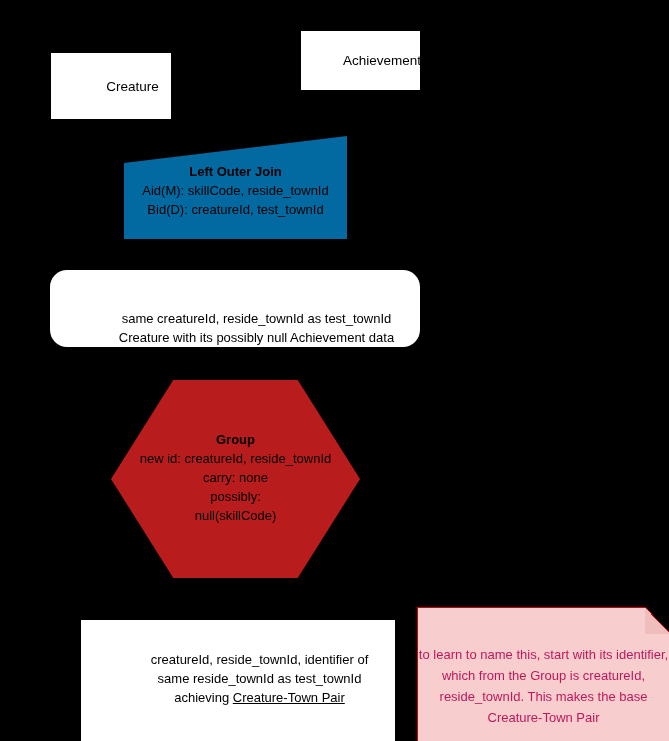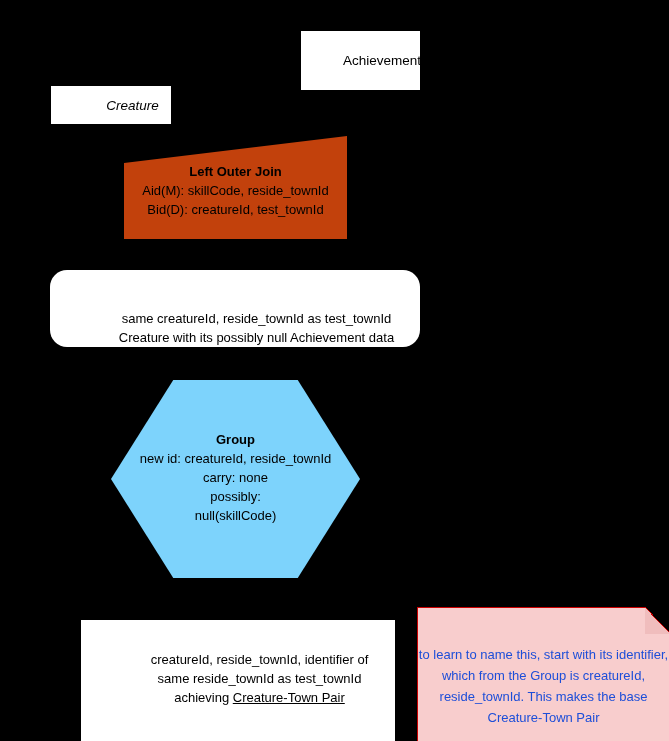--- a/index.html
+++ b/index.html
@@ -44,41 +44,40 @@
 
   .entity-label {
     font-size: 13.5px;
     color: #000000;
     white-space: nowrap;
   }
 
   
   #creature-box {
     left: 51px;
-    top: 86px;
+    top: 53px;
     width: 120px;
-    height: 38px;
-    font-style: italic;
+    height: 66px;
   }
 
   
   #achievement-box {
     left: 301px;
     top: 31px;
     width: 119px;
     height: 59px;
   }
 
   
   #join-shape {
     left: 124px;
     top: 136px;
     width: 223px;
     height: 103px;
-    background: #c2410c;
+    background: #0369a1;
     -webkit-clip-path: polygon(0% 26.2%, 100% 0%, 100% 100%, 0% 100%);
     clip-path: polygon(0% 26.2%, 100% 0%, 100% 100%, 0% 100%);
   }
   #join-shape .inner {
     position: absolute;
     left: 0;
     right: 0;
     top: 26px;
     text-align: center;
   }
@@ -98,21 +97,21 @@
     align-items: flex-end;
     justify-content: center;
   }
 
   
   #group-shape {
     left: 111px;
     top: 380px;
     width: 249px;
     height: 198px;
-    background: #7dd3fc;
+    background: #b91c1c;
     -webkit-clip-path: polygon(25% 0%, 75% 0%, 100% 50%, 75% 100%, 25% 100%, 0% 50%);
     clip-path: polygon(25% 0%, 75% 0%, 100% 50%, 75% 100%, 25% 100%, 0% 50%);
   }
   #group-shape .inner {
     position: absolute;
     left: 0;
     right: 0;
     top: 50px;
     text-align: center;
   }
@@ -158,21 +157,21 @@
     background: linear-gradient(to bottom left, #000000 0 49.4%, #cc0000 49.4% 51.4%, #f0bdbd 51.4% 100%);
   }
   #comment-note .inner {
     position: absolute;
     left: 0;
     right: 0;
     top: 36px;
     text-align: center;
     font-size: 13px;
     line-height: 21px;
-    color: #1d4ed8;
+    color: #be185d;
   }
 
   .line {
     display: block;
     white-space: nowrap;
   }
   #comment-note .line {
     white-space: normal;
   }
 </style>

